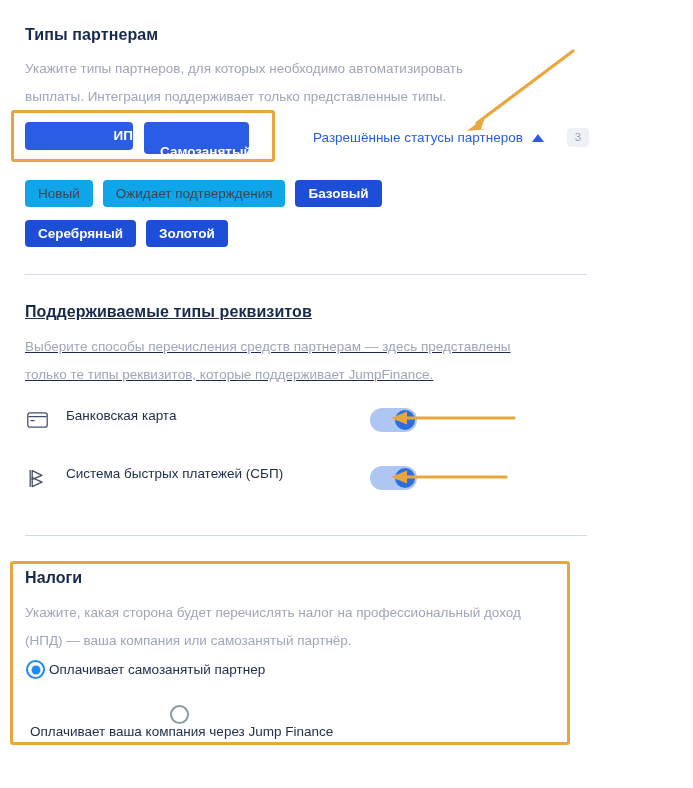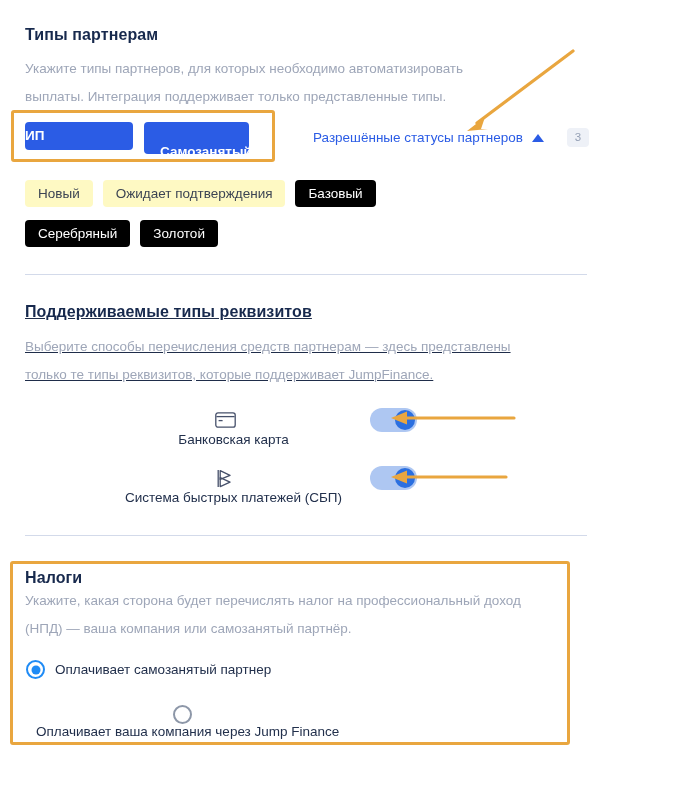--- a/index.html
+++ b/index.html
@@ -69,21 +69,21 @@
     background: #2b5ce5;
     color: #ffffff;
     font-size: 13.5px;
     font-weight: bold;
     border: none;
     border-radius: 4px;
     padding: 0 14px;
     height: 28px;
     min-width: 50px;
     line-height: 28px;
-    text-align: left;
+    text-align: right;
     cursor: pointer;
     font-family: "Liberation Sans", sans-serif;
   }
   #btn-ip { width: 108px; padding: 0; }
   #btn-self { width: 105px; padding: 16px; }
 
   
   .statuses-link-wrap {
     position: absolute;
     left: 313px;
@@ -130,28 +130,28 @@
     height: 27px;
     line-height: 27px;
     border-radius: 4px;
     padding: 0 13px;
     cursor: pointer;
     white-space: nowrap;
     font-family: "Liberation Sans", sans-serif;
     border: none;
   }
   .chip.inactive {
-    background: #fef9c3;
+    background: #0ea5e9;
     color: #3c4453;
     text-align: right;
   }
   .chip.active {
-    background: #000000;
+    background: #1d4ed8;
     color: #ffffff;
-    font-weight: normal;
+    font-weight: bold;
   }
 
   
   .divider {
     position: absolute;
     left: 25px;
     width: 562px;
     height: 1px;
     background: #d3daea;
   }
@@ -170,22 +170,20 @@
     margin-top: 12px;
     width: 530px;
   }
 
   .toggle-row {
     position: absolute;
     left: 25px;
     width: 400px;
     height: 26px;
     display: flex;
-    align-items: center;
-    flex-direction: column;
   }
   #toggle-row-card { top: 408px; }
   #toggle-row-sbp  { top: 466px; }
 
   .req-icon {
     width: 24px;
     height: 24px;
     display: flex;
     align-items: center;
     justify-content: center;
@@ -233,20 +231,21 @@
     border-radius: 3px;
     box-sizing: border-box;
   }
   #taxes-block {
     position: absolute;
     left: 25px;
     top: 569px;
     width: 535px;
   }
   #taxes-block .section-desc {
+    margin-top: 12px;
     width: 533px;
   }
   .radio-row {
     position: absolute;
     left: 26px;
     display: flex;
     align-items: center;
     cursor: pointer;
   }
   #radio-row-partner { top: 660px; }
@@ -268,21 +267,21 @@
     left: 50%; top: 50%;
     transform: translate(-50%, -50%);
     width: 9px; height: 9px;
     border-radius: 50%;
     background: #1f8bf5;
   }
   .radio.off {
     border: 2px solid #8d97a8;
   }
   .radio-label {
-    margin-left: 10px;
+    margin-left: 4px;
     font-size: 13.5px;
     color: #22304c;
     white-space: nowrap;
   }
 </style>
 </head>
 <body>
 
 <div class="page">
 

